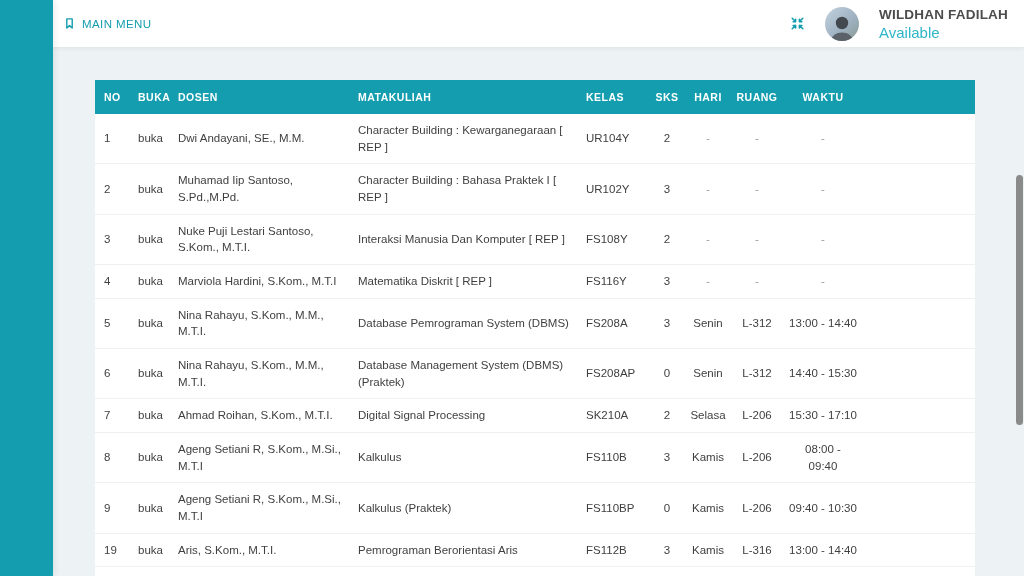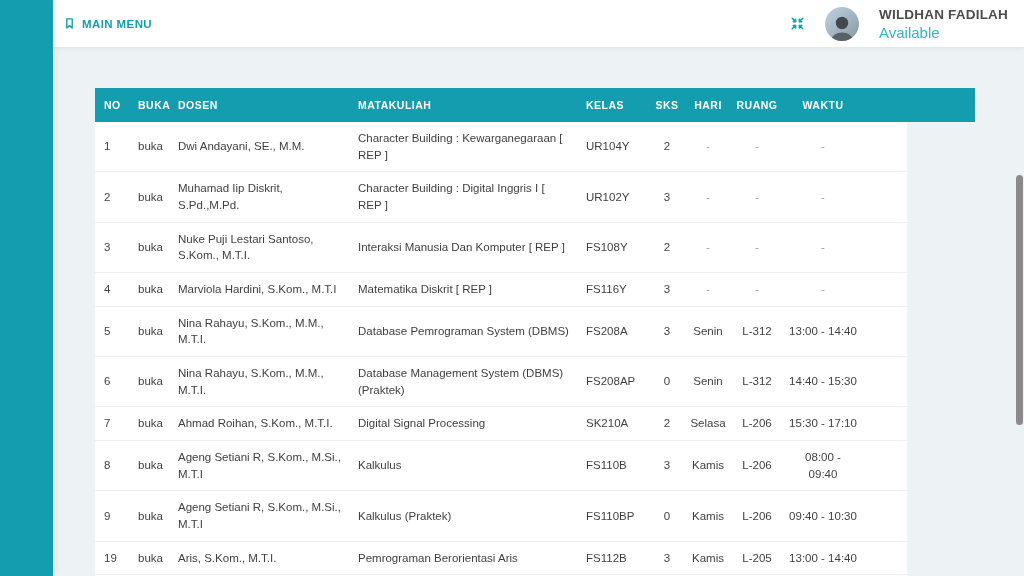--- a/index.html
+++ b/index.html
@@ -26,41 +26,41 @@
     box-shadow: 0 1px 5px rgba(0,0,0,.07);
     display: flex; align-items: center; justify-content: space-between;
     padding: 0 16px 0 10px;
     z-index: 2;
   }
   .main-menu {
     display: flex; align-items: center; gap: 6px;
     background: none; border: none; cursor: pointer;
     color: var(--accent, #149dae);
     font-family: inherit;
-    font-size: 11.5px; font-weight: bold; letter-spacing: .4px;
+    font-size: 11.5px; font-weight: normal; letter-spacing: .4px;
   }
   .topbar-right { display: flex; align-items: center; gap: 16px; }
   .icon-btn {
     background: none; border: none; cursor: pointer; line-height: 0;
     color: var(--accent, #149dae); padding: 4px;
   }
   .user-chip { display: flex; align-items: center; gap: 20px; }
   .avatar {
     width: 34px; height: 34px; border-radius: 50%; overflow: hidden;
     background: linear-gradient(135deg, #c3d2de 0%, #9db0c0 60%, #87998f 100%);
     flex: 0 0 auto; cursor: pointer; position: relative;
   }
   .avatar svg { position: absolute; bottom: -3px; left: 0; }
   .user-meta { display: flex; flex-direction: column; gap: 2px; }
   .user-name { font-size: 13.5px; font-weight: 600; color: #4c4c4c; letter-spacing: .2px; }
   .user-status { font-size: 15px; color: var(--status, #2fb6c6); }
 
   
   .card {
-    position: absolute; left: 95px; top: 88px; width: 812px; bottom: 0;
+    position: absolute; left: 95px; top: 80px; width: 880px; bottom: 0;
     background: #ffffff;
   }
   table { border-collapse: collapse; width: 880px; table-layout: fixed; }
   thead th {
     background: var(--accent, #149dae);
     color: #ffffff; font-size: 10.5px; font-weight: bold;
     letter-spacing: .5px; text-align: left;
     padding: 11px 8px 11px 9px; text-transform: uppercase;
   }
   tbody td, tfoot td {
@@ -159,22 +159,22 @@
           <td class="cell-kelas">UR104Y</td>
           <td class="cell-sks">2</td>
           <td class="cell-hari cell-dash">-</td>
           <td class="cell-ruang cell-dash">-</td>
           <td class="cell-waktu cell-dash">-</td>
           <td></td>
         </tr>
         <tr>
           <td class="cell-no">2</td>
           <td class="cell-buka">buka</td>
-          <td class="cell-dosen">Muhamad Iip Diskrit, S.Pd.,M.Pd.</td>
-          <td class="cell-matakuliah">Character Building : Digital Inggris I [ REP ]</td>
+          <td class="cell-dosen">Muhamad Iip Santoso, S.Pd.,M.Pd.</td>
+          <td class="cell-matakuliah">Character Building : Bahasa Praktek I [ REP ]</td>
           <td class="cell-kelas">UR102Y</td>
           <td class="cell-sks">3</td>
           <td class="cell-hari cell-dash">-</td>
           <td class="cell-ruang cell-dash">-</td>
           <td class="cell-waktu cell-dash">-</td>
           <td></td>
         </tr>
         <tr>
           <td class="cell-no">3</td>
           <td class="cell-buka">buka</td>
@@ -261,21 +261,21 @@
           <td></td>
         </tr>
         <tr>
           <td class="cell-no">19</td>
           <td class="cell-buka">buka</td>
           <td class="cell-dosen">Aris, S.Kom., M.T.I.</td>
           <td class="cell-matakuliah">Pemrograman Berorientasi Aris</td>
           <td class="cell-kelas">FS112B</td>
           <td class="cell-sks">3</td>
           <td class="cell-hari">Kamis</td>
-          <td class="cell-ruang">L-205</td>
+          <td class="cell-ruang">L-316</td>
           <td class="cell-waktu">13:00 - 14:40</td>
           <td></td>
         </tr>
         <tr>
           <td class="cell-no">11</td>
           <td class="cell-buka">buka</td>
           <td class="cell-dosen">Aris, S.Kom., M.T.I.</td>
           <td class="cell-matakuliah">Pemrograman Berorientasi Obyek (Praktek)</td>
           <td class="cell-kelas">FS112BP</td>
           <td class="cell-sks">0</td>

